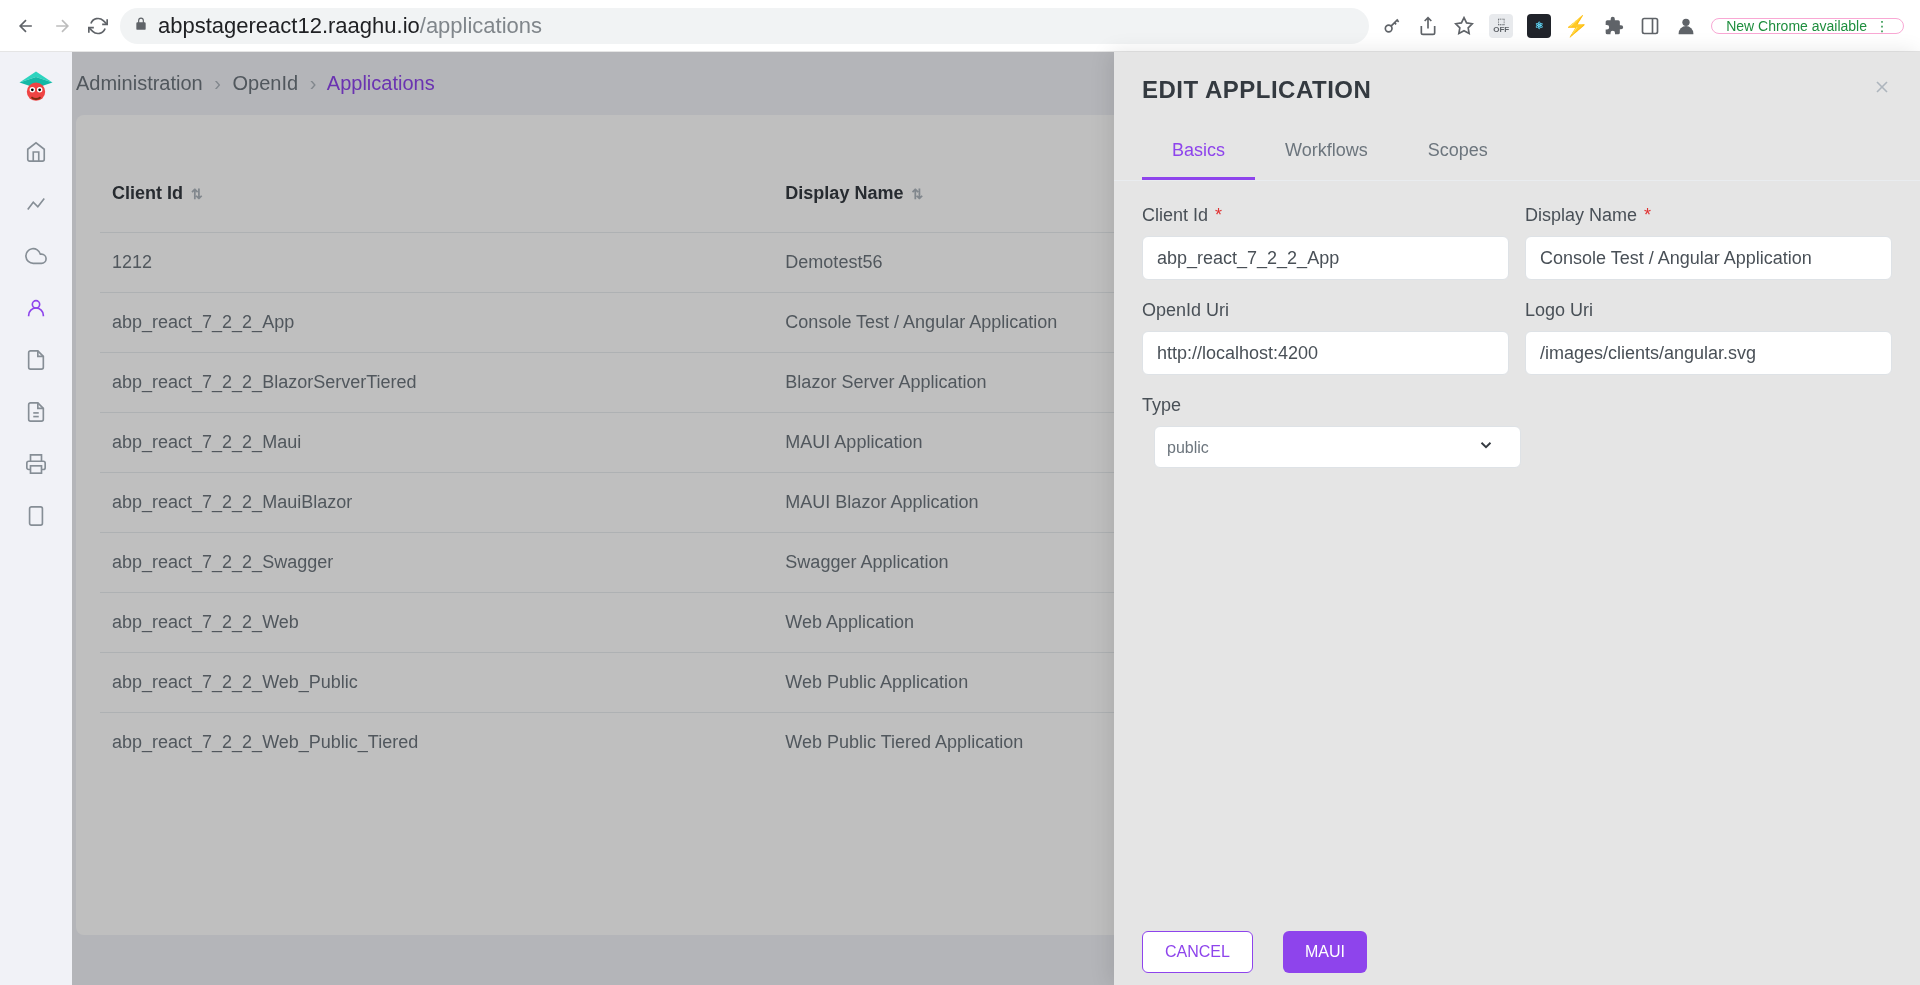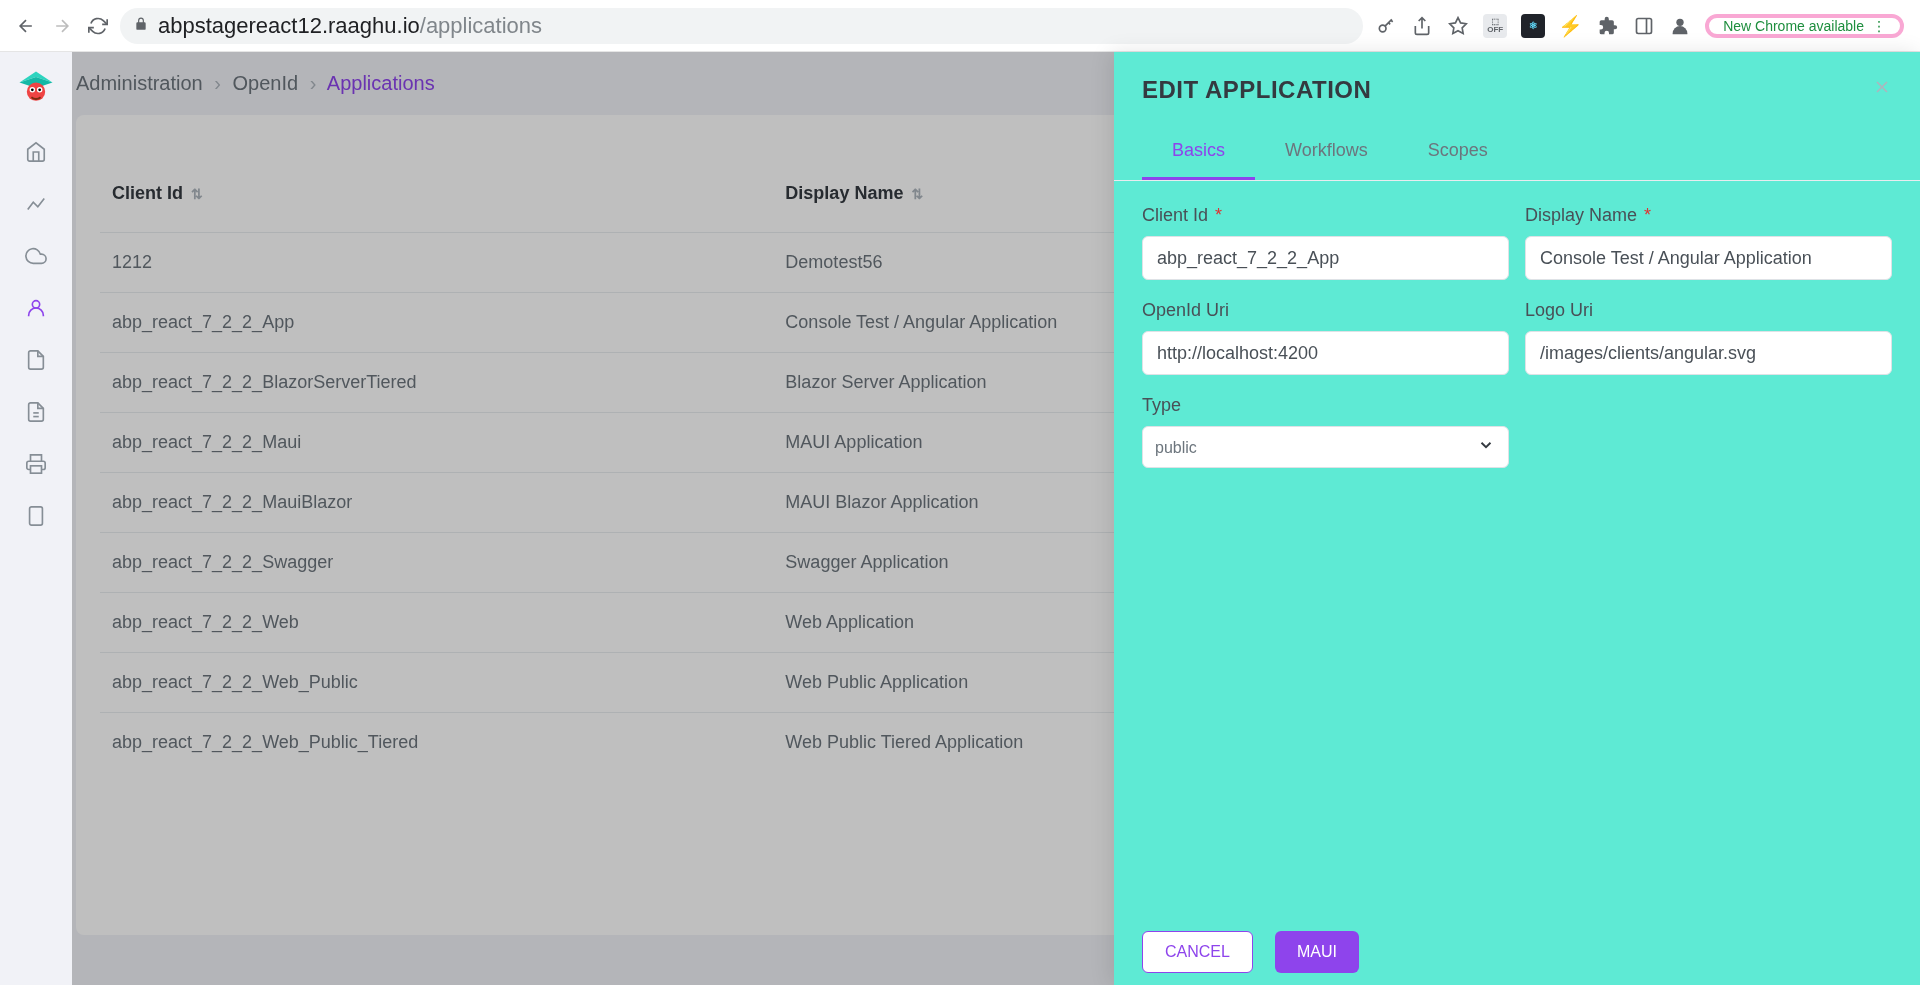--- a/index.html
+++ b/index.html
@@ -13,21 +13,21 @@
 .address-bar { flex: 1; height: 36px; background: #f1f3f4; border-radius: 18px; display: flex; align-items: center; padding: 0 14px; gap: 10px; }
 .lock-icon { color: #5f6368; font-size: 14px; }
 .url-text { font-size: 22px; color: #202124; }
 .url-path { color: #80868b; }
 .browser-right { display: flex; align-items: center; gap: 14px; }
 .browser-icon { width: 22px; height: 22px; display: flex; align-items: center; justify-content: center; color: #5f6368; cursor: pointer; }
 .ext-icon { width: 24px; height: 24px; border-radius: 4px; display: flex; align-items: center; justify-content: center; font-size: 10px; font-weight: bold; }
 .ext-off { background: #e8eaed; color: #5f6368; flex-direction: column; font-size: 8px; line-height: 1; }
 .ext-react { background: #20232a; color: #61dafb; }
 .ext-lightning { color: #fbbc04; font-size: 20px; }
-.chrome-update { height: 24px; padding: 0 14px; border: 4px solid #f9a8d4; border-radius: 16px; display: flex; align-items: center; gap: 8px; color: #1e8e3e; font-size: 14px; cursor: pointer; }
+.chrome-update { height: 16px; padding: 0 14px; border: 1px solid #f9a8d4; border-radius: 16px; display: flex; align-items: center; gap: 8px; color: #1e8e3e; font-size: 14px; cursor: pointer; }
 .chrome-update-dots { color: #1e8e3e; }
 
 
 .app-container { display: flex; height: calc(100% - 52px); position: relative; }
 
 
 .sidebar { width: 72px; background: #f1f2f7; display: flex; flex-direction: column; align-items: center; padding-top: 12px; gap: 8px; }
 .logo { width: 48px; height: 48px; display: flex; align-items: center; justify-content: center; margin-bottom: 10px; }
 .logo svg { width: 44px; height: 44px; }
 .sidebar-item { width: 44px; height: 44px; display: flex; align-items: center; justify-content: center; border-radius: 6px; cursor: pointer; color: #868e96; }
@@ -44,40 +44,40 @@
 .content-card { background: #fff; border-radius: 8px; padding: 40px 24px 24px 24px; min-height: 820px; }
 .data-table { width: 100%; border-collapse: collapse; }
 .data-table th { text-align: left; padding: 28px 12px; font-size: 18px; font-weight: 600; color: #343a40; }
 .sort-icon { margin-left: 8px; color: #adb5bd; font-size: 14px; }
 .data-table td { padding: 19px 12px; font-size: 18px; color: #6c757d; border-top: 1px solid #e9ecef; }
 
 
 .overlay { position: absolute; top: 0; left: 0; right: 0; bottom: 0; background: rgba(0,0,0,0.25); }
 
 
-.panel { position: absolute; top: 0; right: 0; width: 806px; height: 100%; background: #5eead4; display: flex; flex-direction: column; z-index: 10; box-shadow: -4px 0 20px rgba(0,0,0,0.1); }
+.panel { position: absolute; top: 0; right: 0; width: 806px; height: 100%; background: #e5e5e5; display: flex; flex-direction: column; z-index: 10; box-shadow: -4px 0 20px rgba(0,0,0,0.1); }
 .panel-header { display: flex; justify-content: space-between; align-items: center; padding: 24px 28px 22px 28px; }
 .panel-title { font-size: 24px; font-weight: 700; color: #343a40; letter-spacing: 0.5px; }
 .close-btn { color: #adb5bd; font-size: 22px; cursor: pointer; background: none; border: none; }
 
 .tabs { display: flex; gap: 0; padding: 0 28px; border-bottom: 1px solid #e9ecef; }
 .tab { padding: 14px 30px 16px 30px; font-size: 18px; color: #6c757d; cursor: pointer; border-bottom: 3px solid transparent; }
 .tab.active { color: #8e44ec; border-bottom-color: #8e44ec; }
 
 .panel-body { padding: 24px 28px; flex: 1; }
 .form-row { display: flex; gap: 16px; margin-bottom: 20px; }
 .form-group { flex: 1; }
 .form-label { display: block; font-size: 18px; color: #495057; margin-bottom: 10px; }
 .required { color: #e03131; margin-left: 2px; }
 .form-input { width: 100%; height: 44px; padding: 0 14px; border: 1px solid #dee2e6; border-radius: 6px; font-size: 18px; color: #495057; }
-.form-select { width: 100%; height: 42px; padding: 0 12px; border: 1px solid #dee2e6; border-radius: 6px; font-size: 16px; color: #6c757d; appearance: none; background: #fff; }
+.form-select { width: 100%; height: 42px; padding: 0 12px; border: 1px solid #dee2e6; border-radius: 6px; font-size: 16px; color: #6c757d; appearance: none; background: #fff; margin-left: 12px; }
 .select-wrapper { position: relative; }
 .select-chevron { position: absolute; right: 14px; top: 50%; transform: translateY(-50%); pointer-events: none; color: #343a40; }
 
-.panel-footer { padding: 12px 28px; display: flex; gap: 22px; }
+.panel-footer { padding: 12px 28px; display: flex; gap: 30px; }
 .btn { height: 42px; padding: 0 22px; border-radius: 6px; font-size: 16px; font-weight: 500; cursor: pointer; border: none; }
 .btn-cancel { background: #fff; color: #8e44ec; border: 1px solid #8e44ec; }
 .btn-save { background: #8e44ec; color: #fff; }
 </style>
 </head>
 <body>
 
 <div class="browser-bar">
   <div class="nav-controls">
     <div class="nav-icon">

